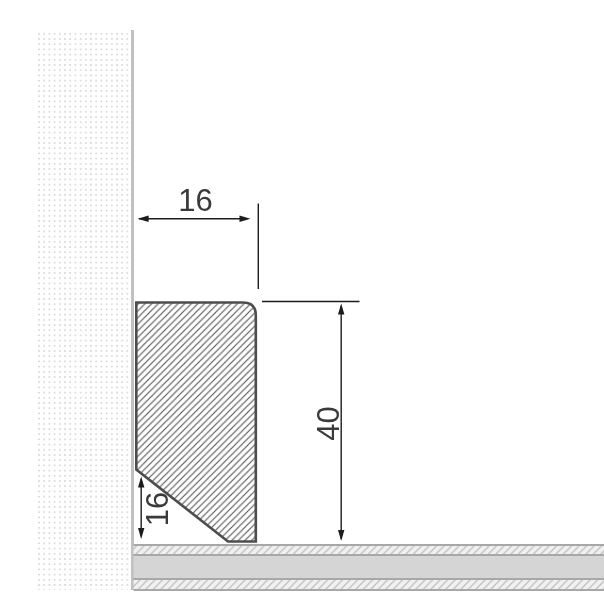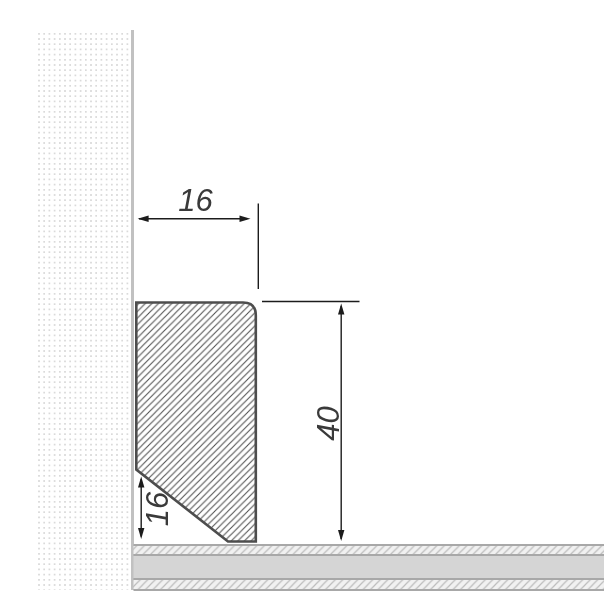--- a/index.html
+++ b/index.html
@@ -3,21 +3,20 @@
 <meta charset="utf-8">
 <style>
   html, body { margin: 0; padding: 0; background: #ffffff; }
   .canvas {
     position: relative;
     width: 604px;
     height: 604px;
     background: #ffffff;
     overflow: hidden;
     font-family: "Liberation Sans", sans-serif;
-    font-style: italic;
   }
   svg { display: block; }
   .dim-text {
     font-family: "Liberation Sans", sans-serif;
     font-size: 31px;
     fill: #3a3a3a;
   }
 </style>
 </head>
 <body>

